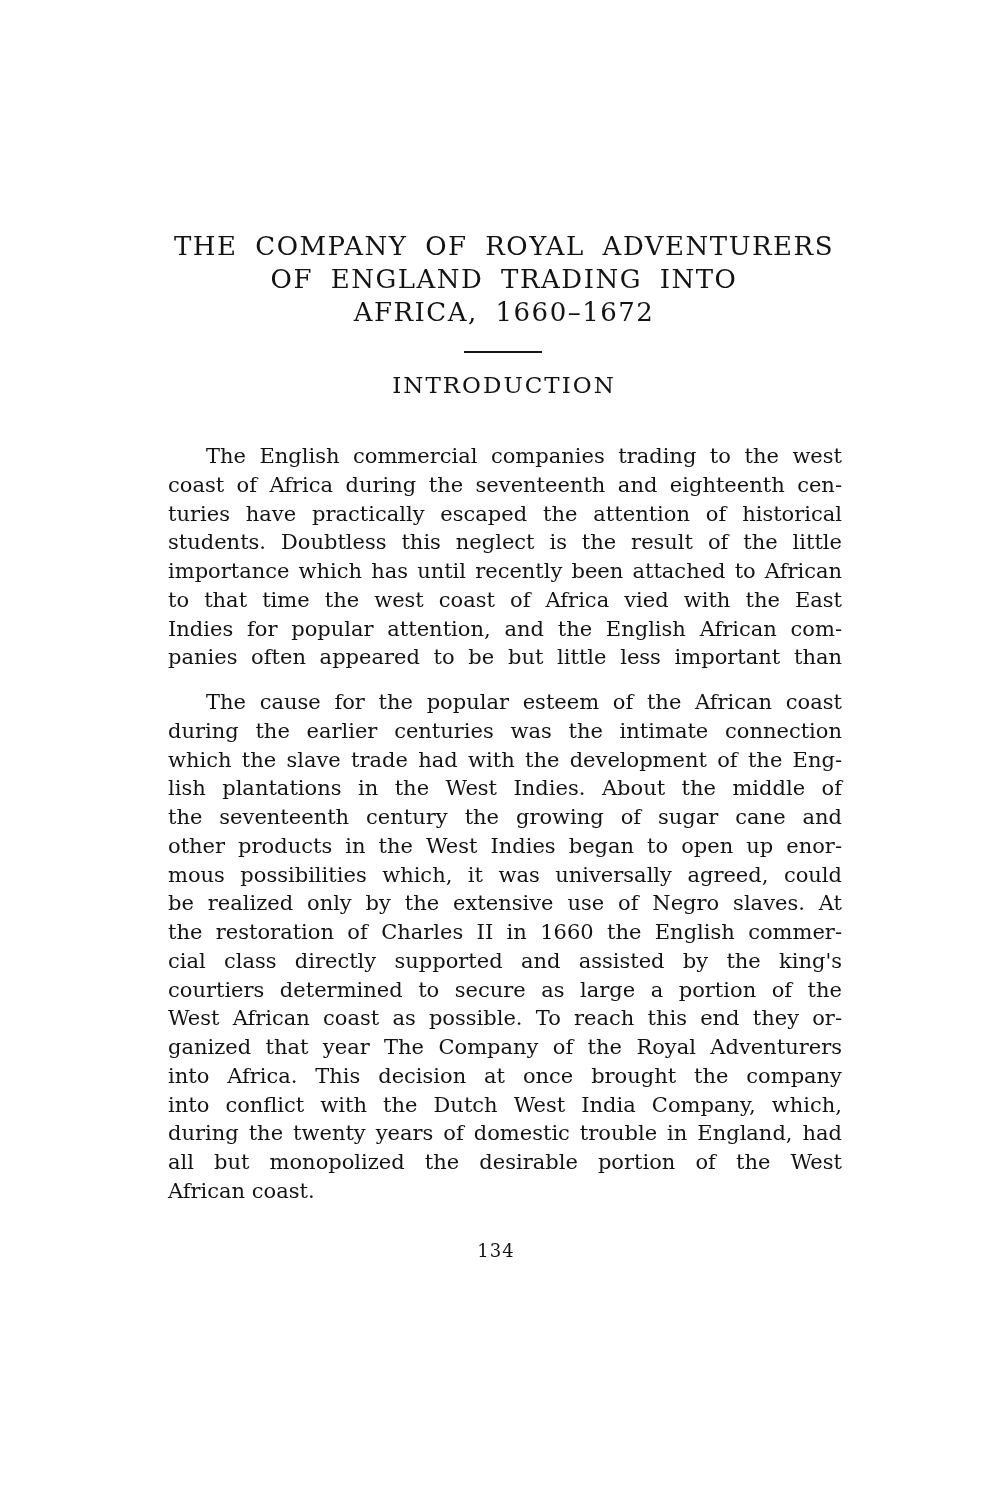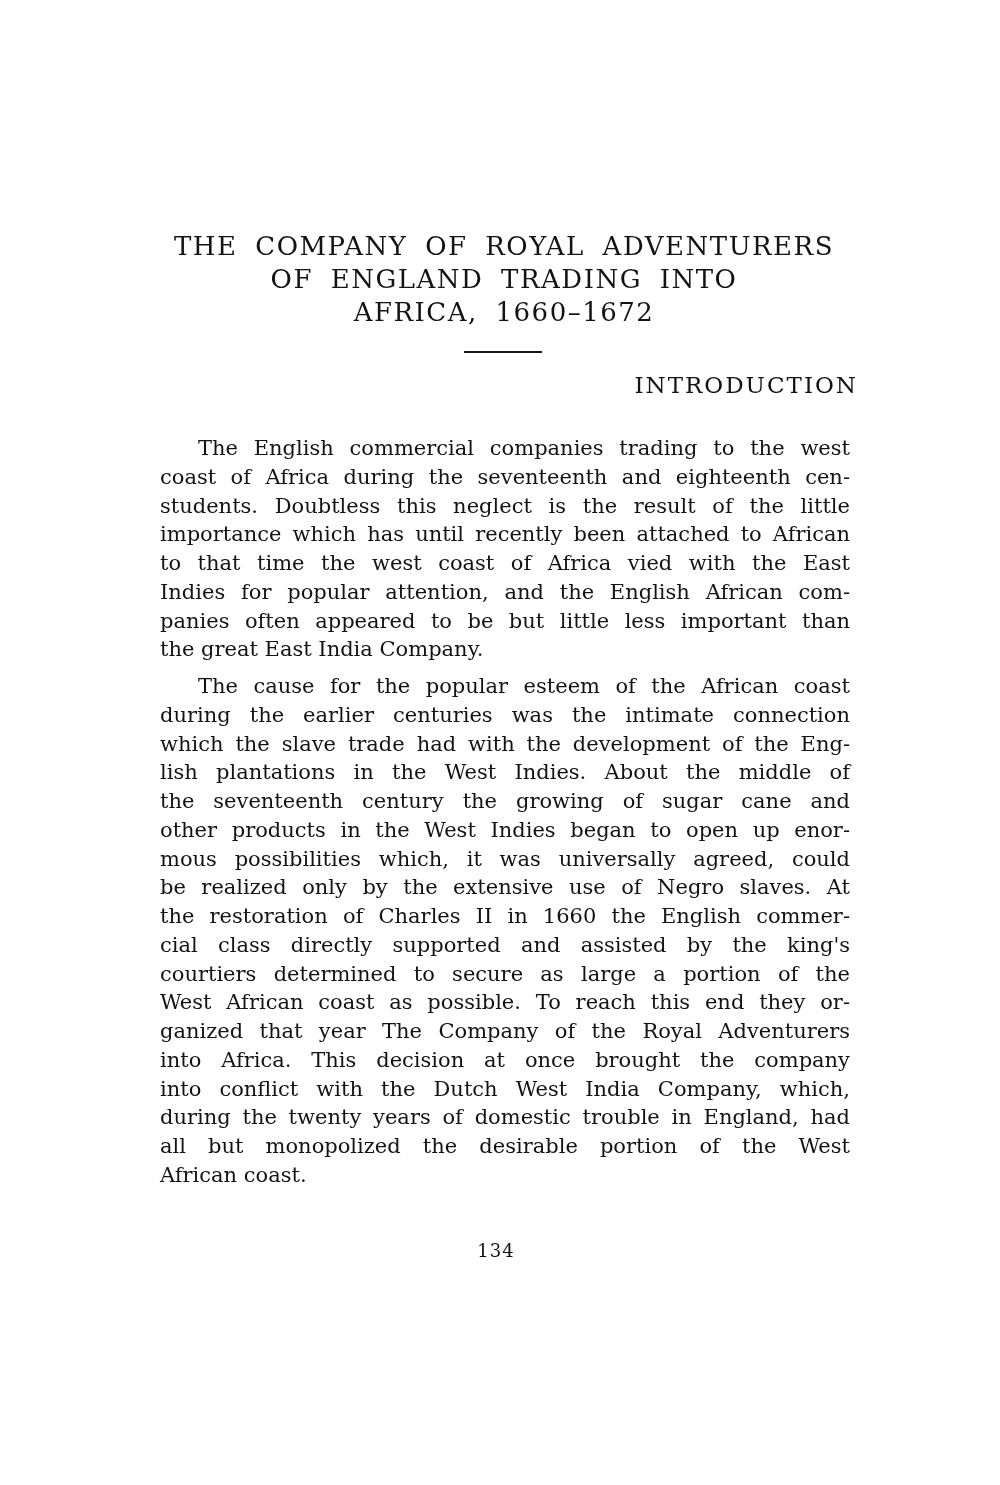--- a/index.html
+++ b/index.html
@@ -40,35 +40,35 @@
     width: 78px;
     height: 2px;
     background: #161616;
   }
   .section-heading {
     position: absolute;
     left: 150px;
     top: 372px;
     width: 708px;
     margin: 0;
-    text-align: right;
+    text-align: center;
     font-size: 23px;
     font-weight: normal;
     letter-spacing: 2px;
     word-spacing: 4px;
   }
   .body-text {
     position: absolute;
     left: 152px;
     top: 426px;
     width: 706px;
     font-size: 21px;
     line-height: 28.75px;
   }
-  .paragraph { margin: 8px; }
+  .paragraph { margin: 16px; }
   .line {
     text-align: justify;
     text-align-last: justify;
     white-space: normal;
   }
   .line.last {
     text-align-last: left;
   }
   .line.indent {
     text-indent: 38px;
@@ -96,26 +96,26 @@
     </header>
 
   <div class="divider"></div>
 
   <h2 class="section-heading">INTRODUCTION</h2>
 
   <main class="body-text">
     <div class="paragraph">
         <div class="line indent">The English commercial companies trading to the west</div>
         <div class="line">coast of Africa during the seventeenth and eighteenth cen-</div>
+        <div class="line">turies have practically escaped the attention of historical</div>
         <div class="line">students.  Doubtless this neglect is the result of the little</div>
         <div class="line">importance which has until recently been attached to African</div>
         <div class="line">to that time the west coast of Africa vied with the East</div>
         <div class="line">Indies for popular attention, and the English African com-</div>
         <div class="line">panies often appeared to be but little less important than</div>
-        <div class="line last">the great East India Company.</div>
       </div>
     <div class="paragraph">
         <div class="line indent">The cause for the popular esteem of the African coast</div>
         <div class="line">during the earlier centuries was the intimate connection</div>
         <div class="line">which the slave trade had with the development of the Eng-</div>
         <div class="line">lish plantations in the West Indies.  About the middle of</div>
         <div class="line">the seventeenth century the growing of sugar cane and</div>
         <div class="line">other products in the West Indies began to open up enor-</div>
         <div class="line">mous possibilities which, it was universally agreed, could</div>
         <div class="line">be realized only by the extensive use of Negro slaves.  At</div>

